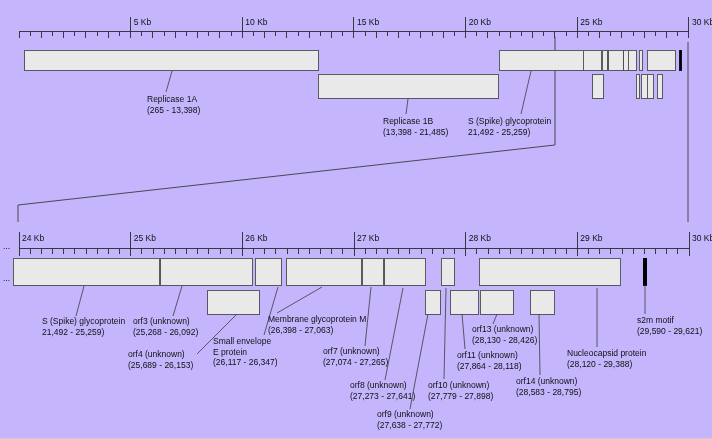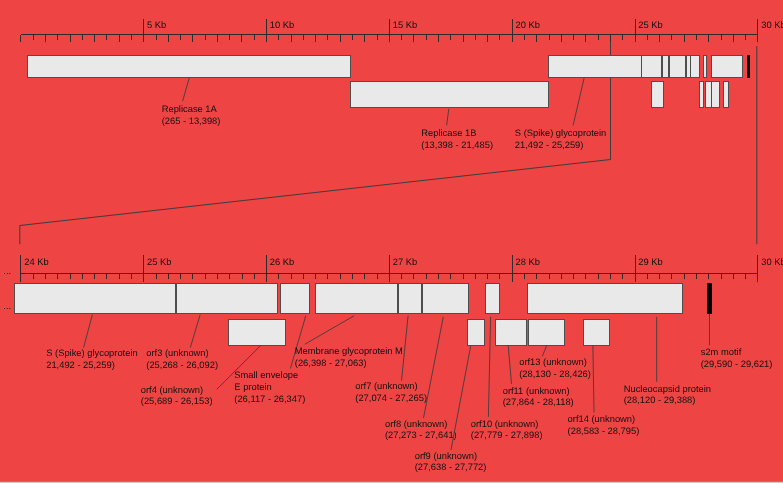--- a/index.html
+++ b/index.html
@@ -1,16 +1,16 @@
 <!DOCTYPE html>
 <html><head>
 <meta charset="utf-8">
 <style>
   html,body{margin:0;padding:0;background:#fff;}
-  #stage{position:relative;width:712px;height:439px;background:#ef4444;overflow:hidden;
+  #stage{position:relative;width:712px;height:439px;background:#c4b5fd;overflow:hidden;
          font-family:"Liberation Sans","DejaVu Sans",sans-serif;}
   #map{position:absolute;left:0;top:0;}
   .rl{stroke:#2a2a2a;stroke-width:0.9;shape-rendering:crispEdges;}
   .gene{fill:#e9e9e9;stroke:#4c4c4c;stroke-width:0.9;shape-rendering:crispEdges;}
   .gene.black{fill:#000;stroke:#000;}
   .leader{fill:none;stroke:#3c3c3c;stroke-width:0.8;}
   .conn{fill:none;stroke:#3c3c3c;stroke-width:0.9;}
   .tl,.gl,.el{font-size:8.5px;fill:#111;}
   #bottom-edge{position:absolute;left:0;bottom:0;width:712px;height:0;border-bottom:1px solid #cfcfcf;}
 </style>

